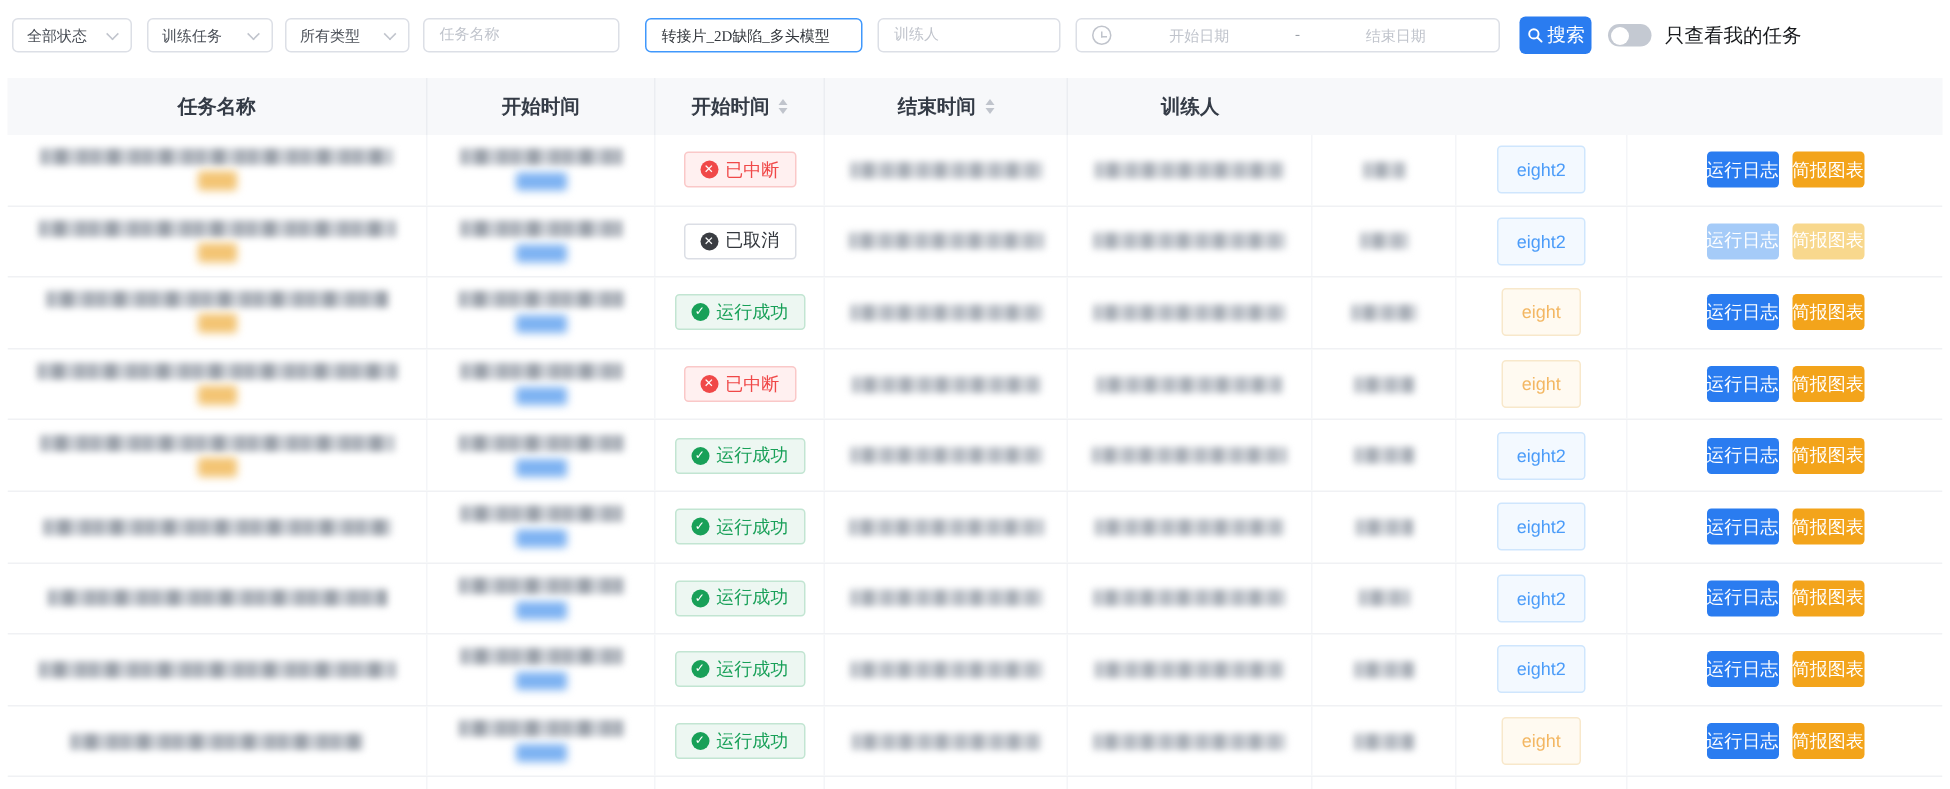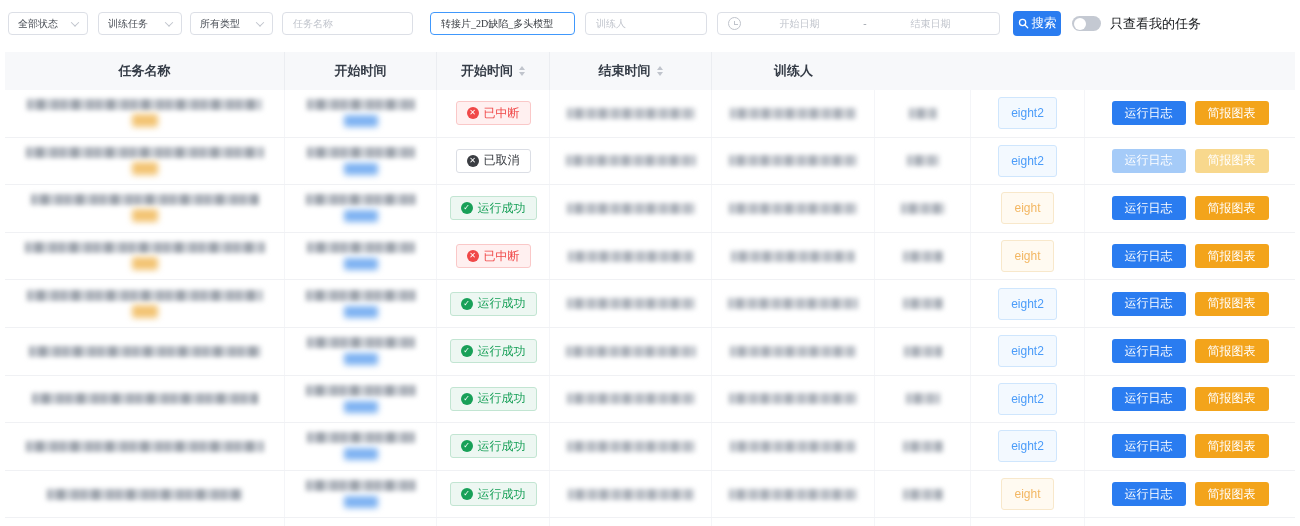--- a/index.html
+++ b/index.html
@@ -71,21 +71,21 @@
     background: #fff; }
   .bicon { width: 12px; height: 12px; border-radius: 50%; color: #fff;
     font-size: 8px; line-height: 12px; text-align: center; font-style: normal;
     font-weight: bold; flex: none; }
 
   .htag { display: inline-flex; align-items: center; justify-content: center;
     height: 32px; padding: 0 12px; border: 1px solid; border-radius: 3px;
     font-size: 12px; }
 
   .row-actions { flex-direction: row; gap: 9px; }
-  .abtn { height: 24px; padding: 0 13px; border: none; border-radius: 3px;
+  .abtn { height: 24px; padding: 0 0; border: none; border-radius: 3px;
     color: #fff; font-size: 12px; cursor: pointer; font-family: inherit; }
   .abtn.log { background: var(--primary-blue); }
   .abtn.report { background: var(--warning-orange); }
 </style>
 </head>
 <body>
 
 <div class="filterbar">
   <div class="ctl sel" style="left:8px;width:80px">
     <span>全部状态</span>

